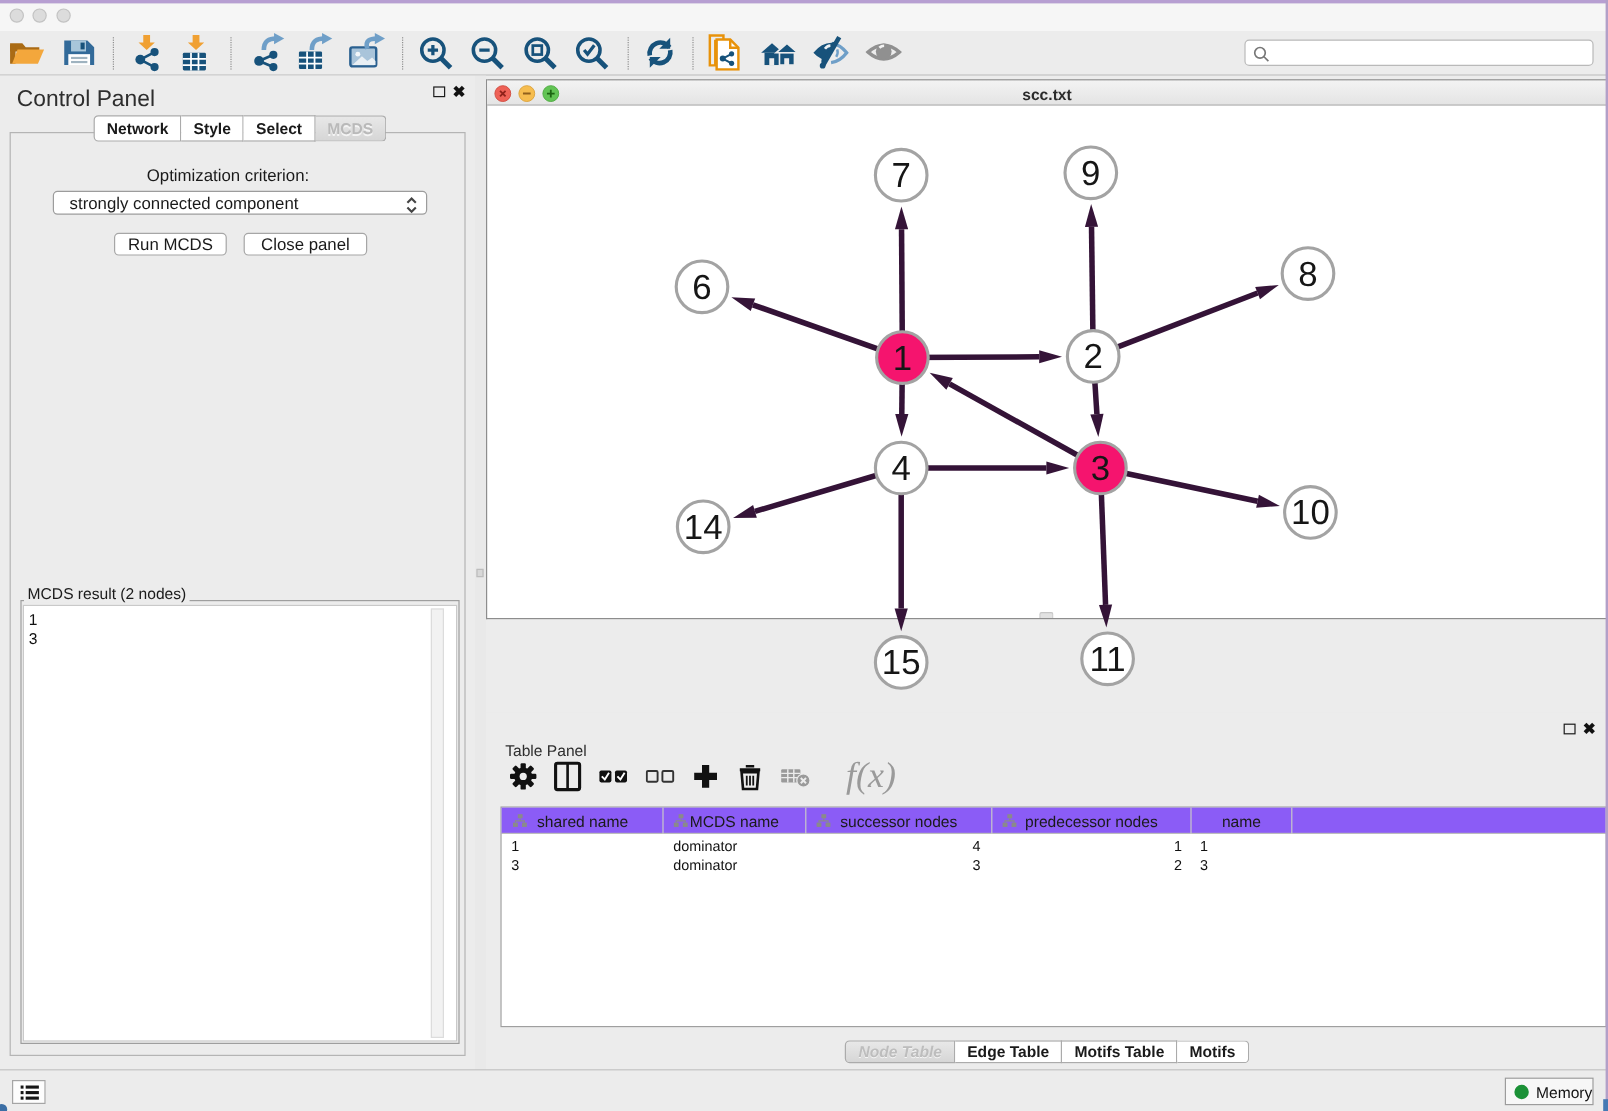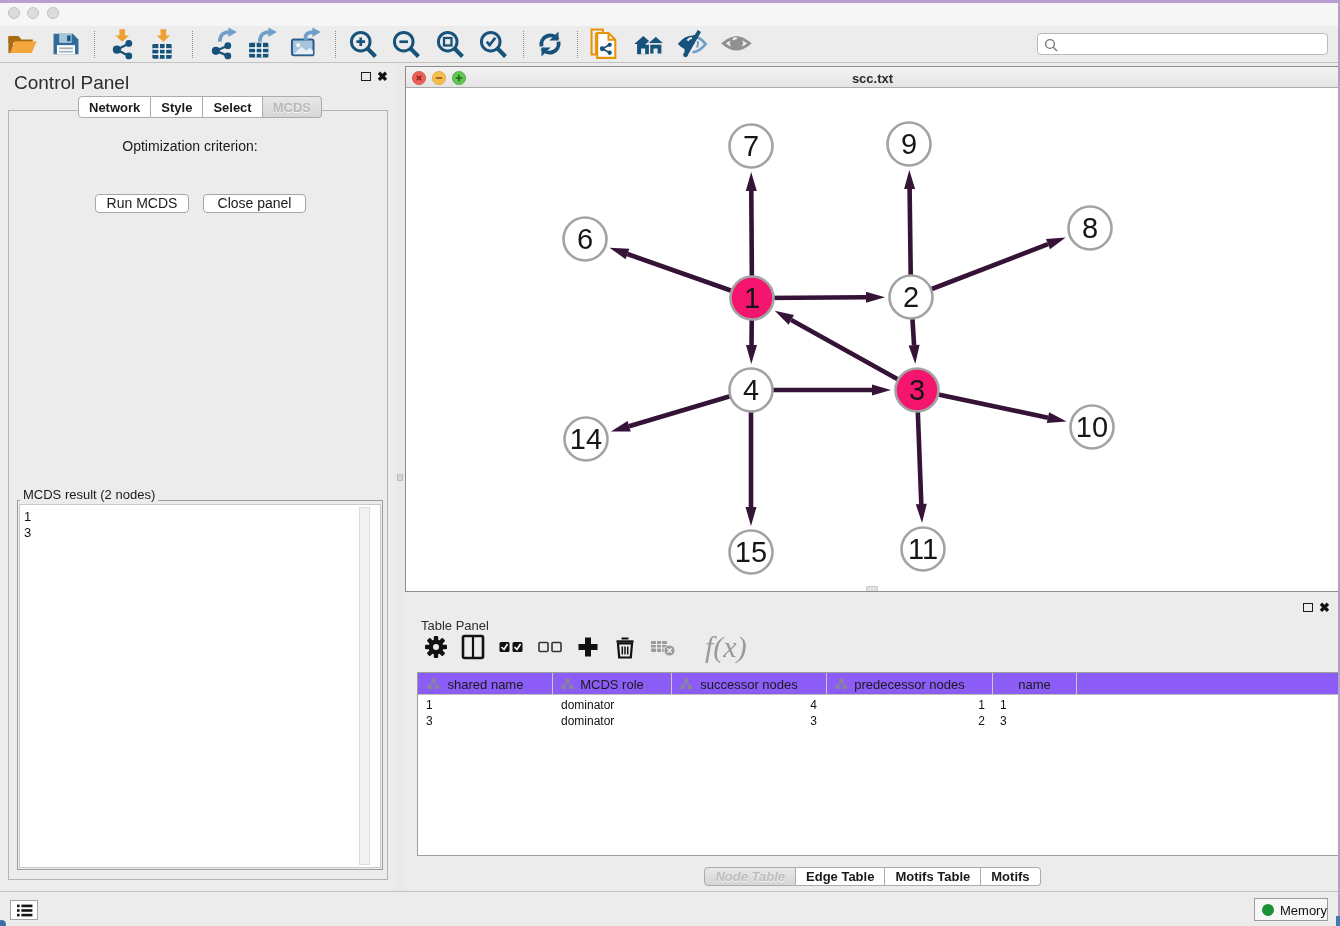--- a/index.html
+++ b/index.html
@@ -40,21 +40,21 @@
 #groupbox { position:absolute; left:17px; top:437px; width:366px; height:370px; border:1px solid #9e9e9e; }
 #grouplab { position:absolute; left:20px; top:424px; background:#ececec; padding:0 3px; font-size:13px; color:#1a1a1a; }
 #listbox { position:absolute; left:1px; top:3px; width:362px; height:364px; background:#fff; border:1px solid #c9c9c9; font-size:13px; color:#111; padding:4px 0 0 4px; line-height:16px; }
 #listsb { position:absolute; right:10px; top:2px; width:11px; height:358px; background:#f2f2f2; border:1px solid #dcdcdc; }
 
 
 #vdiv { left:396px; top:63px; width:9px; height:831px; background:#e9e9e9; }
 #vdiv .grip { position:absolute; left:1px; top:411px; width:6px; height:7px; background:#d8d8d8; border:1px solid #bdbdbd; }
 
 
-#netwin { left:405px; top:66px; width:935px; height:526px; background:#fff; border:1px solid #8d8d8d; border-top:none; }
+#netwin { left:405px; top:66px; width:935px; height:450px; background:#fff; border:1px solid #8d8d8d; border-top:none; }
 #nettitle { position:absolute; left:0; top:0; width:933px; height:22px; background:linear-gradient(#f3f3f3,#e4e4e4); border-bottom:1px solid #ababab; border-top:1px solid #8d8d8d; }
 #nettitle .t { position:absolute; left:0; right:0; top:4px; text-align:center; font-size:13px; font-weight:bold; color:#2b2b2b; }
 #netgrip { position:absolute; left:460px; bottom:0px; width:12px; height:5px; background:#e2e2e2; border:1px solid #c6c6c6; border-bottom:none; border-radius:2px 2px 0 0; }
 
 
 #tpanel { left:405px; top:594px; width:935px; height:300px; background:#ececec; }
 #tphead .t { position:absolute; left:16px; top:24px; font-size:13px; color:#2e2e2e; }
 #tptools { position:absolute; left:0; top:26px; width:935px; height:42px; }
 #tbl { position:absolute; left:12px; top:78px; width:922px; height:184px; background:#fff; border:1px solid #9f9f9f; }
 #tblhead { position:absolute; left:0; top:0; height:22px; width:920px; background:#8b5cf6; border-bottom:1px solid #bdbdbd; font-size:13px; color:#1a1a1a; }
@@ -207,20 +207,25 @@
     <div class="float-ic" style="left:361px; top:9px;"></div>
     <div class="close-ic" style="left:377px; top:6px;">✖</div>
   </div>
   <div id="cpbox"></div>
   <div id="optlabel">Optimization criterion:</div>
   <div id="cptabs">
     <div class="tab first">Network</div>
       <div class="tab">Style</div>
       <div class="tab">Select</div>
       <div class="tab sel">MCDS</div>
+  </div>
+  <div id="combo">strongly connected component
+    <svg width="14" height="16" viewBox="0 0 14 16">
+        <path d="M3.5 6 L7 2.5 L10.5 6 M3.5 10 L7 13.5 L10.5 10" stroke="#444" stroke-width="1.8" fill="none"></path>
+      </svg>
   </div>
   <div class="btn" style="left:95px; top:131px; width:94px;">Run MCDS</div>
   <div class="btn" style="left:203px; top:131px; width:103px;">Close panel</div>
   <div id="groupbox">
     <div id="listbox">1<br>3<div id="listsb"></div></div>
   </div>
   <div id="grouplab">MCDS result (2 nodes)</div>
 </div>
 
 <div class="abs" id="vdiv">
@@ -363,21 +368,21 @@
           </svg>
           <div class="lbl">shared name</div>
         </div>
       <div class="hcell" style="left:135px;width:119px;">
           <svg width="13" height="12" viewBox="0 0 13 12" style="position:absolute;left:8px;top:5px">
             <rect x="4.5" y="0.5" width="4" height="3.4" fill="#8a8a8a"></rect>
             <rect x="0.5" y="7.5" width="4" height="3.6" fill="#8a8a8a"></rect>
             <rect x="8" y="7.5" width="4" height="3.6" fill="#8a8a8a"></rect>
             <path d="M6.5 4 V6 M2.5 7.5 V6 H10 V7.5" stroke="#8a8a8a" stroke-width="1" fill="none"></path>
           </svg>
-          <div class="lbl">MCDS role</div>
+          <div class="lbl">MCDS name</div>
         </div>
       <div class="hcell" style="left:254px;width:155px;">
           <svg width="13" height="12" viewBox="0 0 13 12" style="position:absolute;left:8px;top:5px">
             <rect x="4.5" y="0.5" width="4" height="3.4" fill="#8a8a8a"></rect>
             <rect x="0.5" y="7.5" width="4" height="3.6" fill="#8a8a8a"></rect>
             <rect x="8" y="7.5" width="4" height="3.6" fill="#8a8a8a"></rect>
             <path d="M6.5 4 V6 M2.5 7.5 V6 H10 V7.5" stroke="#8a8a8a" stroke-width="1" fill="none"></path>
           </svg>
           <div class="lbl">successor nodes</div>
         </div>

